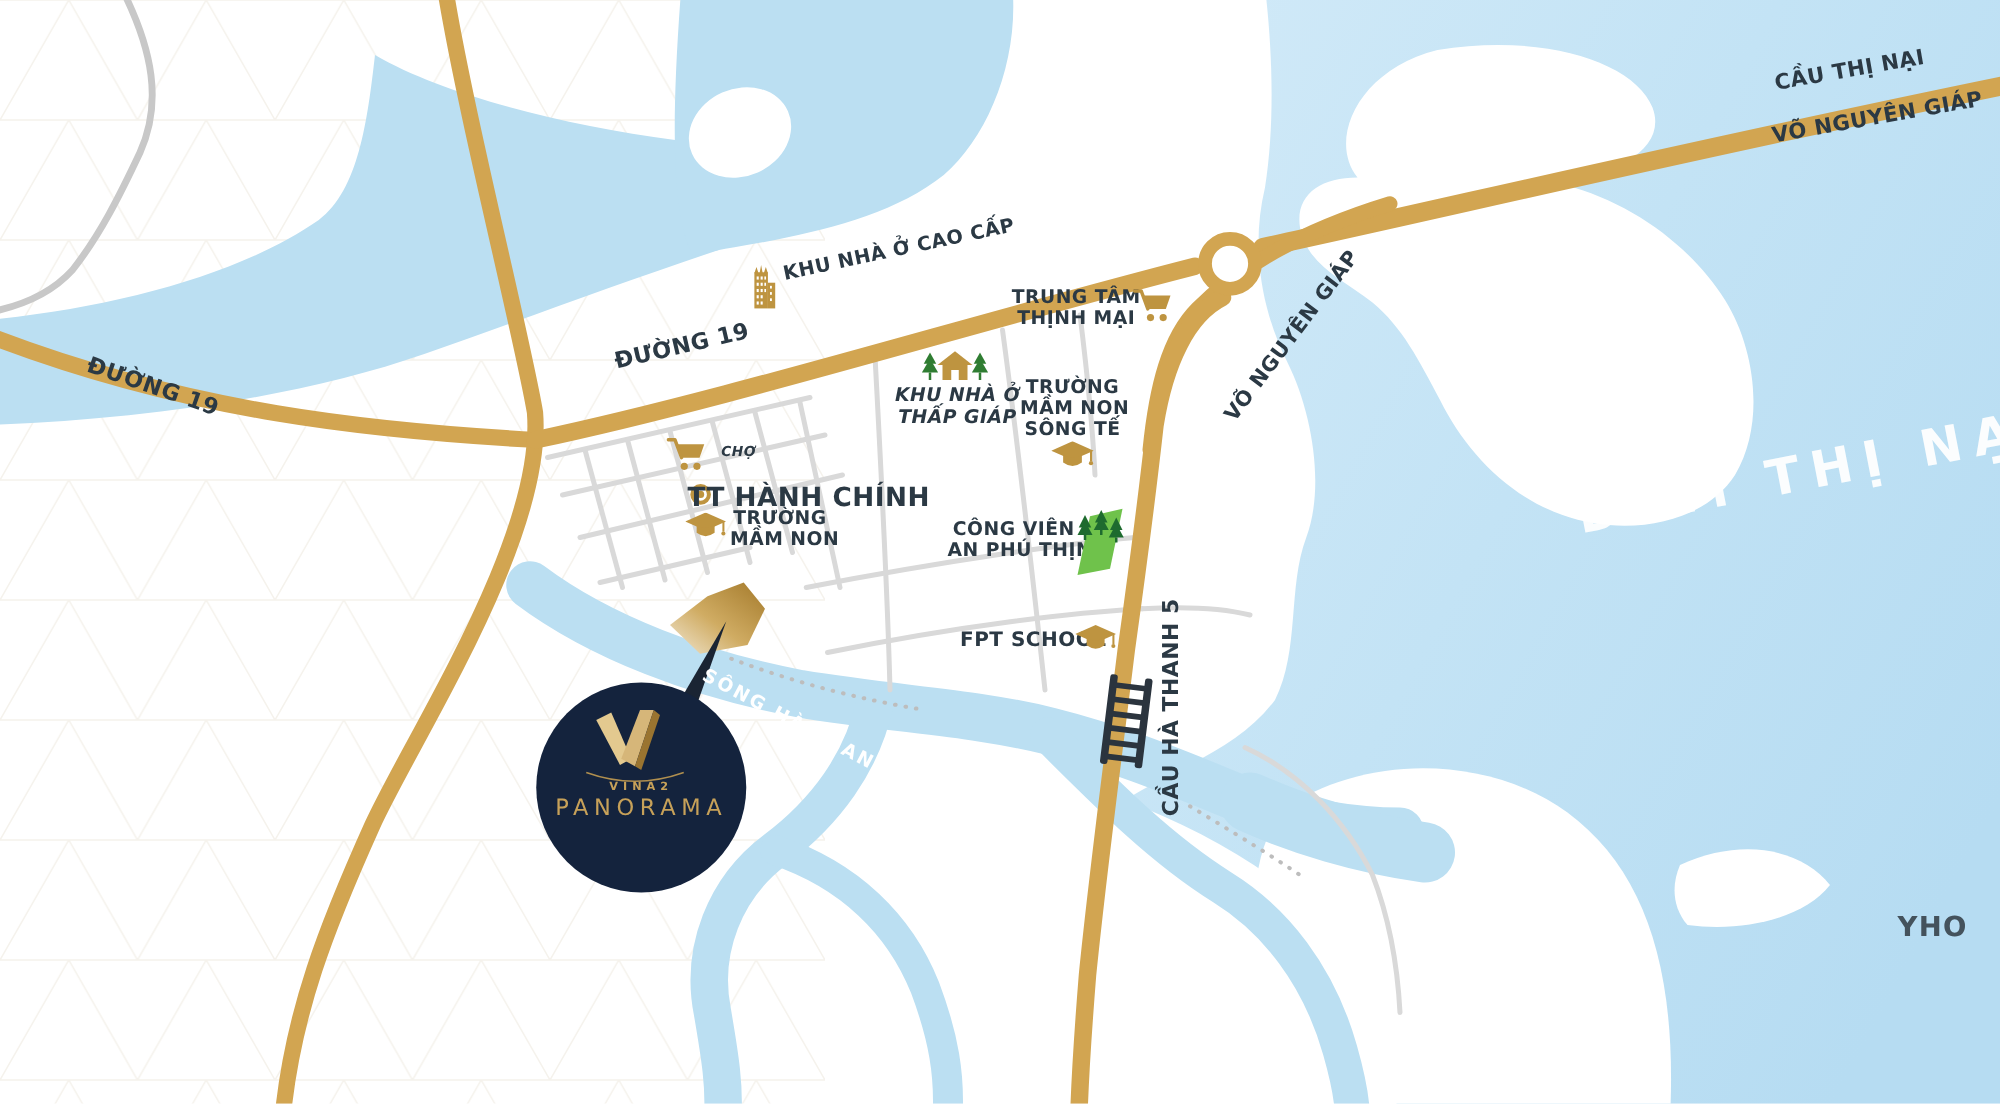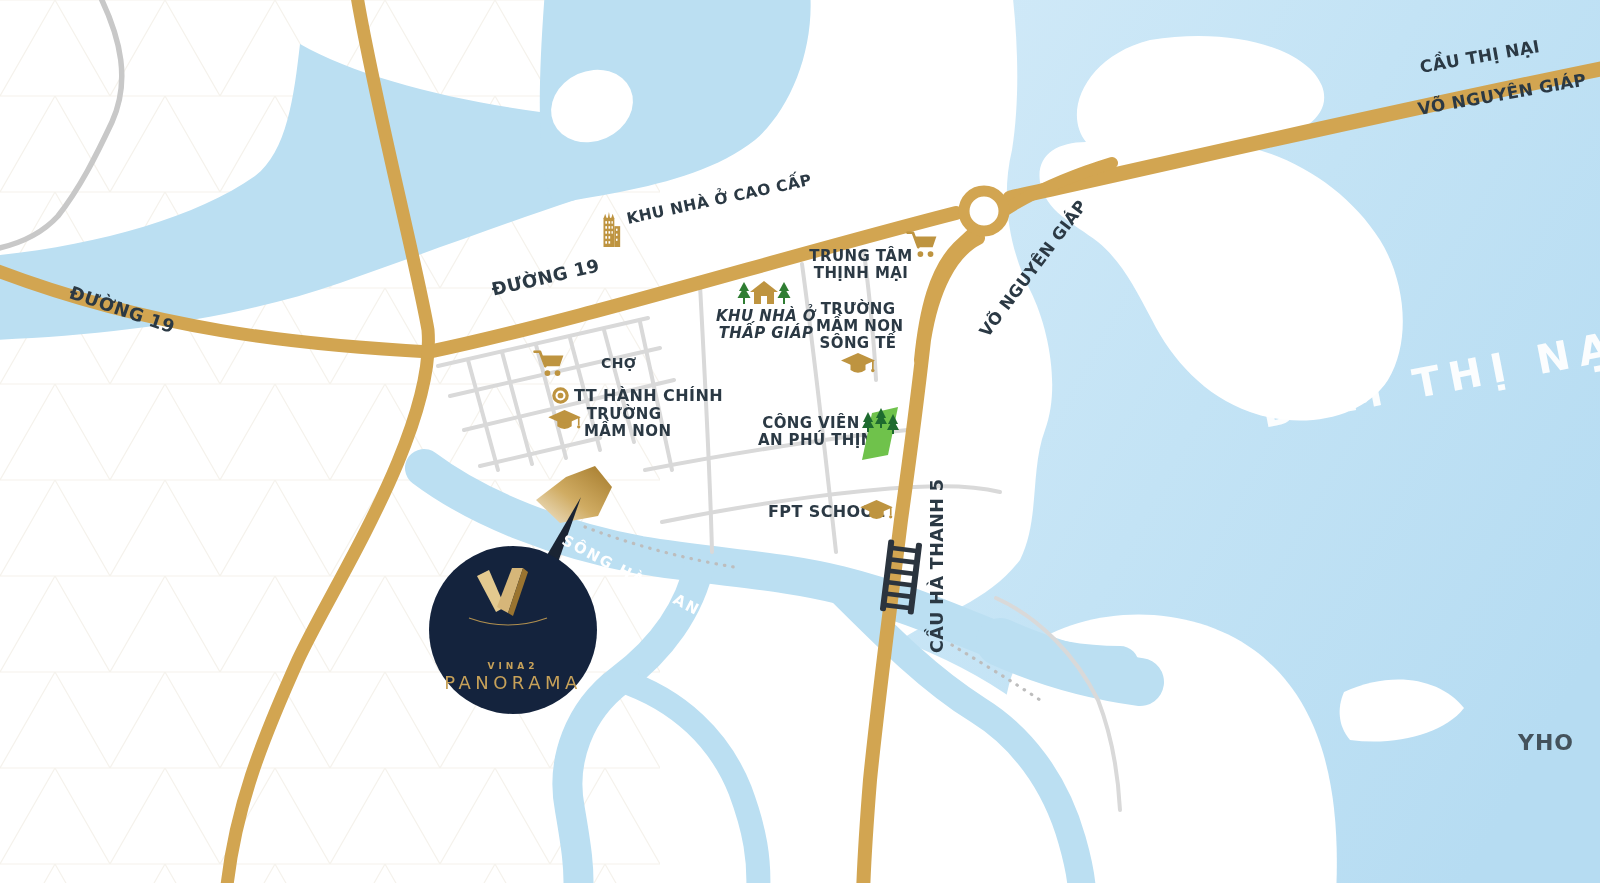--- a/index.html
+++ b/index.html
@@ -5,21 +5,21 @@
   html,body{margin:0;padding:0;background:#ffffff;}
   #stage{position:relative;width:1600px;height:883px;overflow:hidden;background:#ffffff;
          font-family:"DejaVu Sans","Liberation Sans",sans-serif;}
   #basemap{position:absolute;left:0;top:0;}
   .lbl{position:absolute;font-weight:bold;color:#2B3944;white-space:nowrap;
        letter-spacing:0.4px;transform-origin:left center;line-height:1.12;}
   .lbl span{display:block;}
   .center{text-align:center;transform-origin:center center;}
   .white{color:#FFFFFF;}
   .icon{position:absolute;color:#BE9440;}
-  .gold-text{color:#C7A159;margin-top:36px;}
+  .gold-text{color:#C7A159;}
 </style>
 </head>
 <body>
 
 <div id="stage">
 
   <svg id="basemap" width="1600" height="883" viewBox="0 0 1600 883">
     <defs>
       <linearGradient id="lagoonGrad" x1="0" y1="0" x2="1" y2="0.7">
         <stop offset="0" stop-color="#D2EAF8"></stop>
@@ -220,21 +220,21 @@
   <div class="lbl center" style="left:848px;top:556px;width:180px;font-size:17.5px;transform:rotate(-90deg);">CẦU HÀ THANH 5</div>
 
   <div class="lbl white" style="left:1262px;top:392px;font-size:40px;letter-spacing:9px;transform:rotate(-11deg);opacity:.95;">ĐẦM THỊ NẠI</div>
   <div class="lbl white" style="left:563px;top:531px;font-size:15px;letter-spacing:2px;transform:rotate(28deg);">SÔNG HÀ THANH</div>
 
   <svg class="icon" style="left:600px;top:212px;width:22px;height:35px;" viewBox="0 0 26 42">
       <use href="#icn-building"></use>
     </svg>
   <div class="lbl" style="left:627px;top:211px;font-size:15.5px;transform:rotate(-12deg);">KHU NHÀ Ở CAO CẤP</div>
 
-  <div class="lbl center" style="left:797px;top:229px;width:128px;font-size:15px;margin-top:19px;">
+  <div class="lbl center" style="left:797px;top:229px;width:128px;font-size:15px;">
     <span>TRUNG TÂM</span>
     <span>THỊNH MẠI</span>
   </div>
   <svg class="icon" style="left:906px;top:231px;width:32px;height:28px;" viewBox="0 0 30 26">
       <use href="#icn-cart"></use>
     </svg>
 
   <svg class="icon" style="left:737px;top:280px;width:54px;height:30px;" viewBox="0 0 54 30">
       <use href="#icn-house-trees"></use>
     </svg>
@@ -248,26 +248,26 @@
     <span>MẦM NON</span>
     <span>SÔNG TẾ</span>
   </div>
   <svg class="icon" style="left:841px;top:353px;width:34px;height:24px;" viewBox="0 0 34 24">
       <use href="#icn-cap"></use>
     </svg>
 
   <svg class="icon" style="left:533px;top:350px;width:32px;height:28px;" viewBox="0 0 30 26">
       <use href="#icn-cart"></use>
     </svg>
-  <div class="lbl" style="left:601px;top:356px;font-size:14px;">CHỢ</div>
+  <div class="lbl" style="left:577px;top:356px;font-size:11px;font-style:italic;">CHỢ</div>
 
   <svg class="icon" style="left:551px;top:386px;width:19px;height:19px;" viewBox="0 0 20 20">
       <use href="#icn-target"></use>
     </svg>
-  <div class="lbl" style="left:574px;top:387px;font-size:16px;">TT HÀNH CHÍNH</div>
+  <div class="lbl" style="left:550px;top:387px;font-size:21px;">TT HÀNH CHÍNH</div>
 
   <svg class="icon" style="left:548px;top:410px;width:33px;height:23px;" viewBox="0 0 34 24">
       <use href="#icn-cap"></use>
     </svg>
   <div class="lbl center" style="left:584px;top:406px;width:80px;font-size:15px;">
     <span>TRƯỜNG</span>
     <span>MẦM NON</span>
   </div>
 
   <div class="lbl center" style="left:758px;top:415px;width:106px;font-size:15px;">

